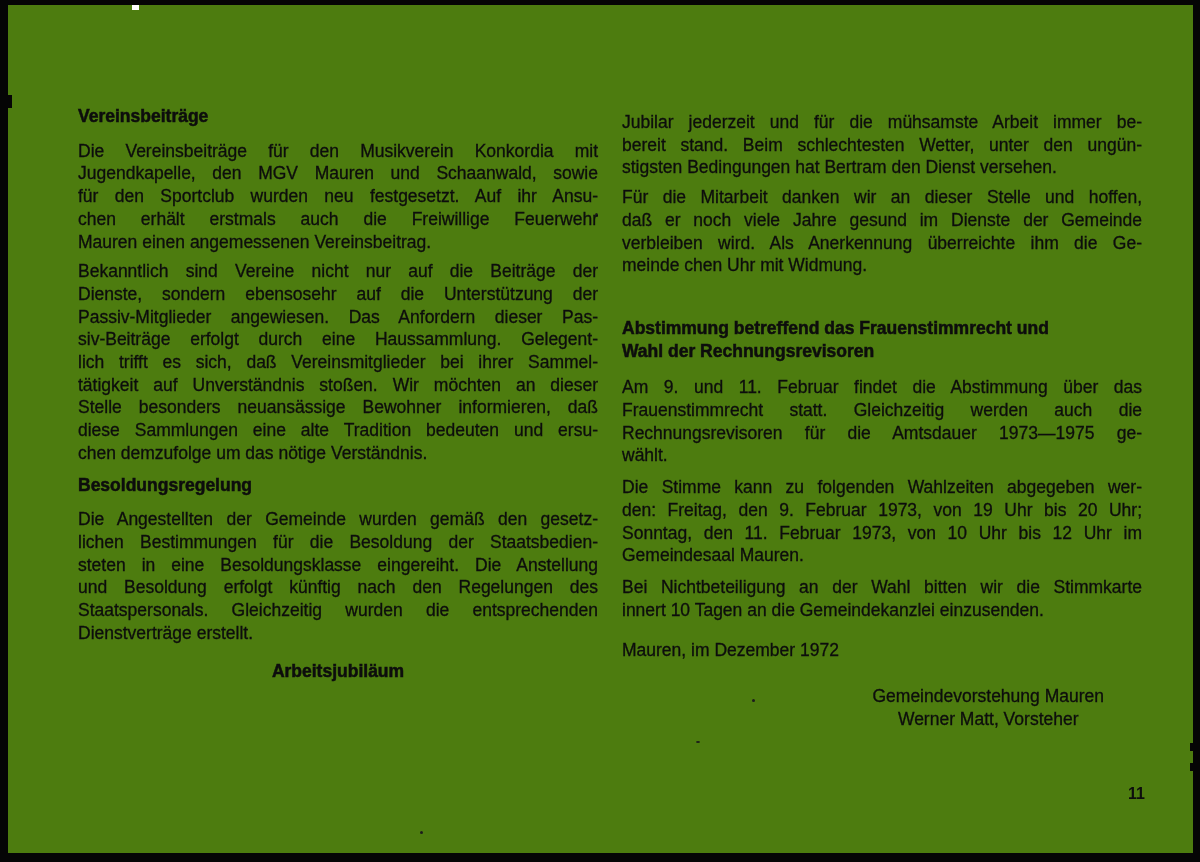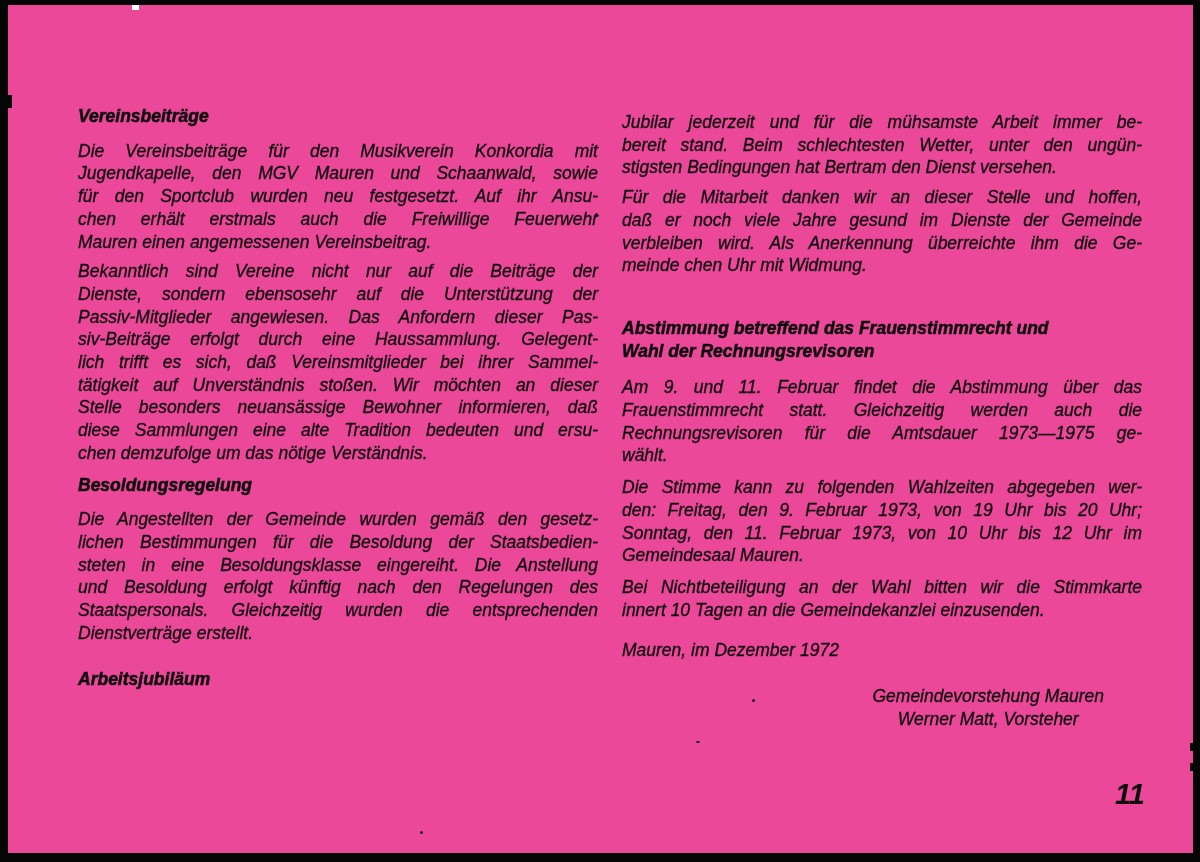--- a/index.html
+++ b/index.html
@@ -16,23 +16,22 @@
     width: 1200px;
     height: 862px;
     background: #050505;
   }
   .page {
     position: absolute;
     left: 8px;
     top: 5px;
     right: 7px;
     bottom: 9px;
-    background: #ec4899;
+    background: #4d7c0f;
     color: #0d0d0d;
-    font-style: italic;
   }
   .col {
     position: absolute;
     top: 100px;
     width: 520px;
     font-size: 17.5px;
     line-height: 22.7px;
     font-weight: 400;
     -webkit-text-stroke: 0.3px #0d0d0d;
   }
@@ -55,36 +54,36 @@
     margin-left: auto;
     margin-right: 38px;
     text-align: center;
   }
 
   
   #left-col  .blk1 { margin-top: 12px; }
   #left-col  .blk2 { margin-top: 7px;  }
   #left-col  .blk3 { margin-top: 9px;  }
   #left-col  .blk4 { margin-top: 12px; }
-  #left-col  .blk5 { margin-top: 24px; }
+  #left-col  .blk5 { margin-top: 16px; text-align: center; }
   #left-col  .blk6 { margin-top: 12px; }
 
   #right-col .blk1 { margin-top: 7px;  }
   #right-col .blk2 { margin-top: 40px; }
   #right-col .blk3 { margin-top: 14px; }
   #right-col .blk4 { margin-top: 9px;  }
   #right-col .blk5 { margin-top: 9px;  }
   #right-col .blk6 { margin-top: 18px; }
   #right-col .blk7 { margin-top: 23px; }
 
   .page-number {
     position: absolute;
     top: 777px;
     right: 48px;
-    font-size: 29px;
+    font-size: 16px;
     font-weight: 700;
     line-height: 24px;
     color: #0d0d0d;
   }
 
   
   .notch-left {
     position: absolute; left: 0; top: 90px; width: 4px; height: 13px; background: #050505;
   }
   .tick-right-1 { position: absolute; right: 0; top: 738px; width: 3px; height: 8px; background: #050505; }

